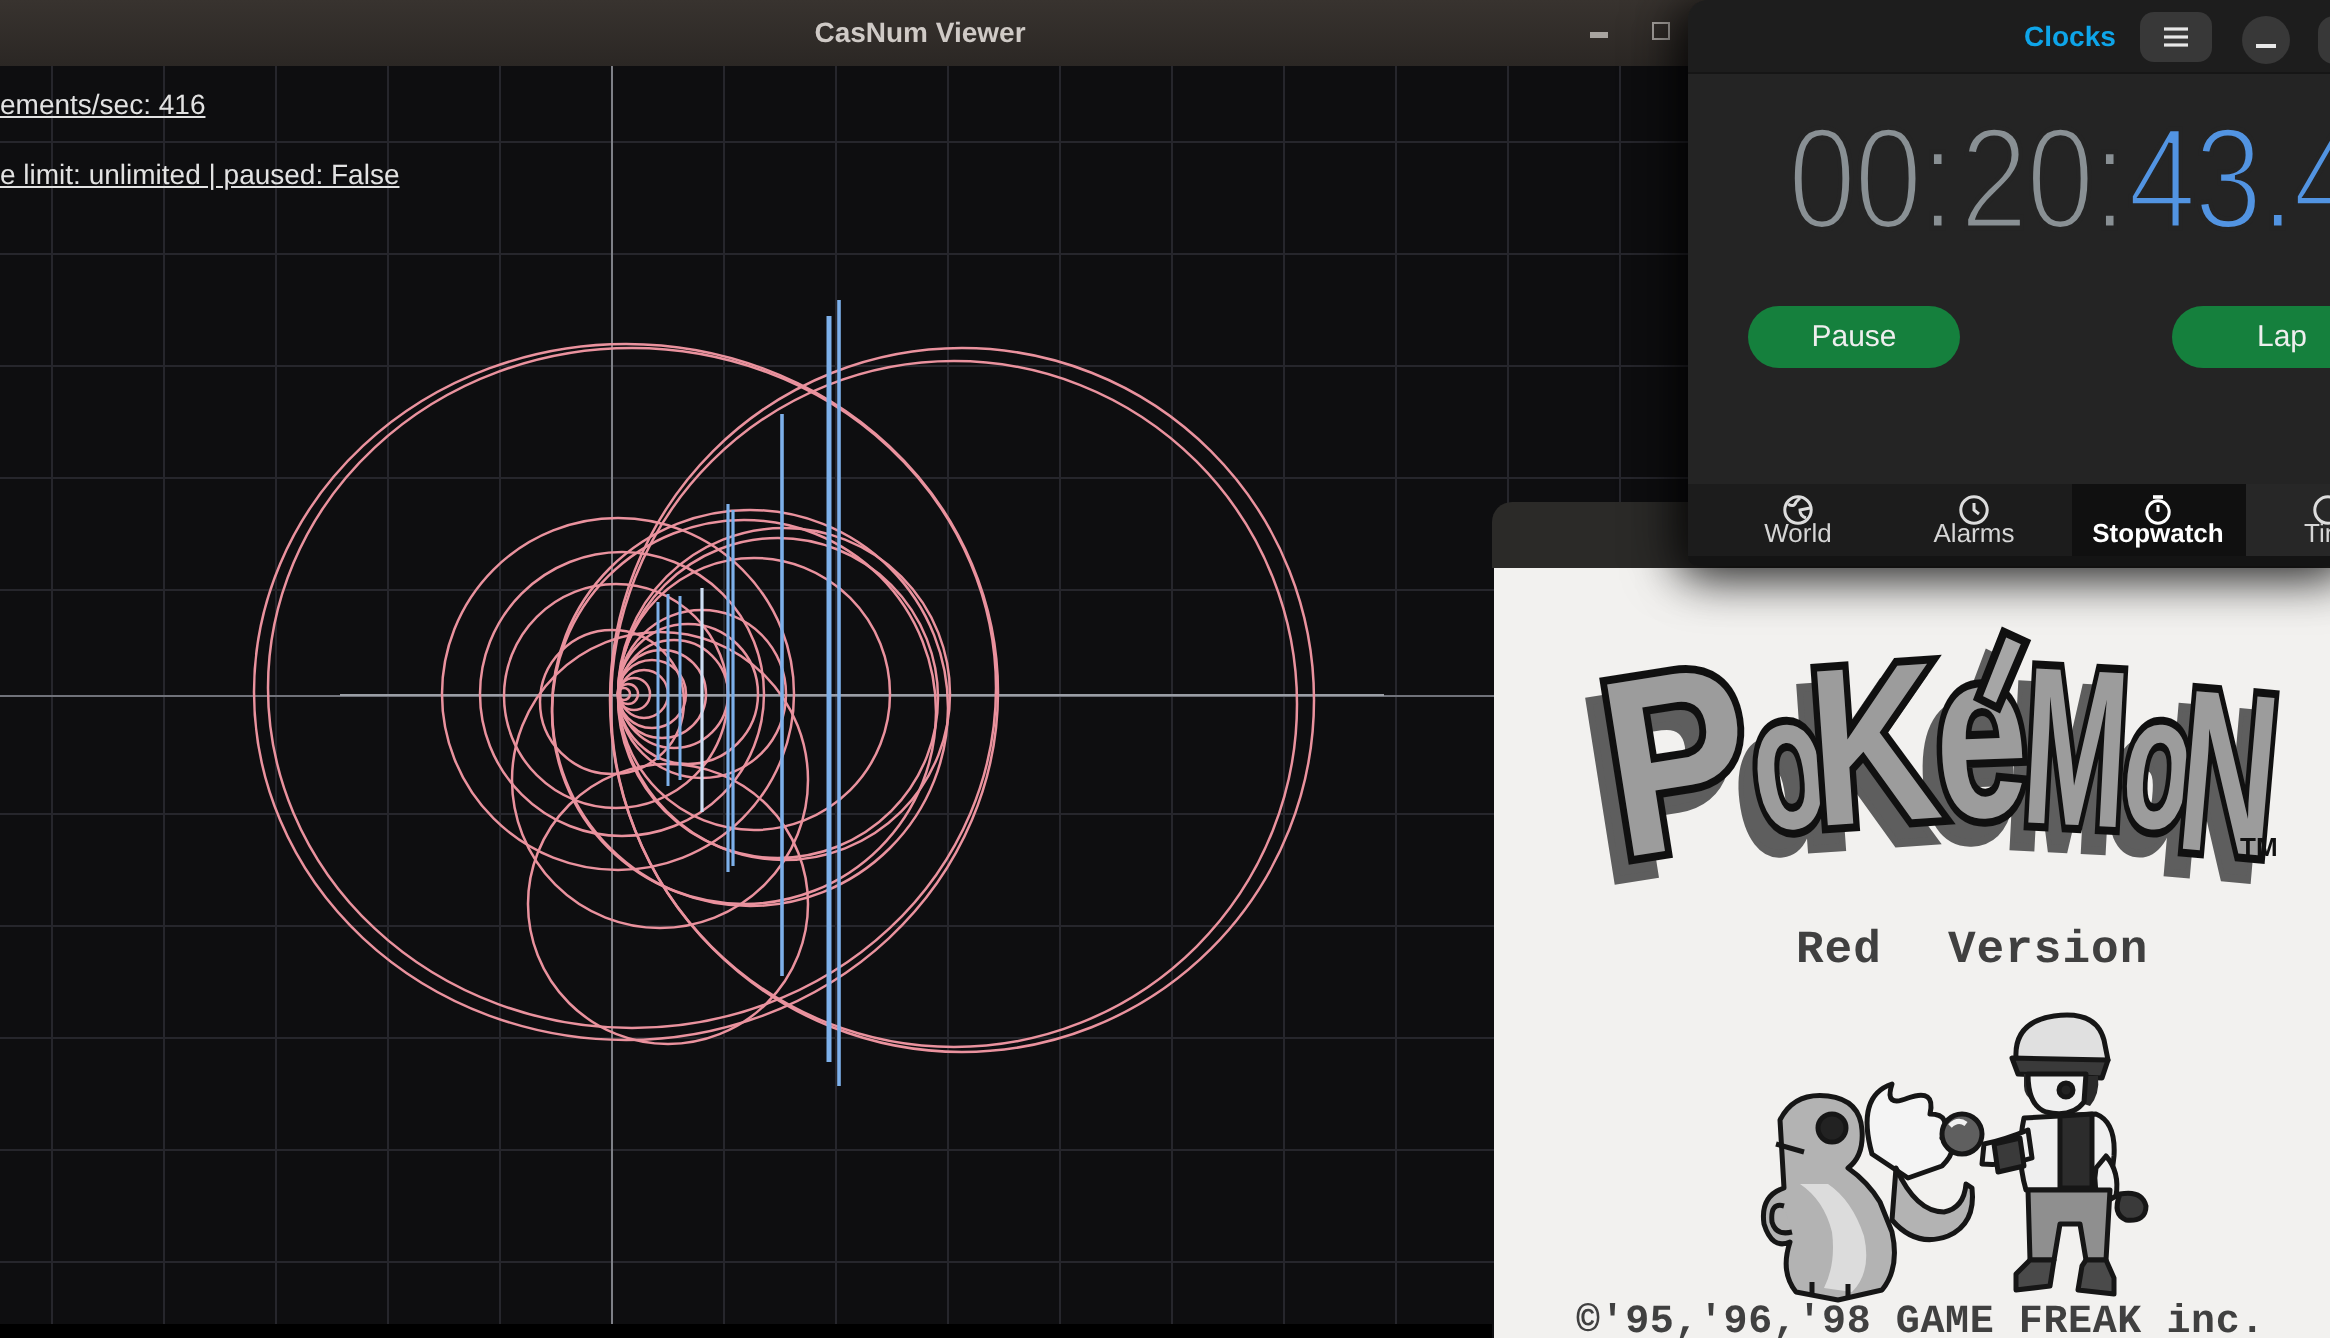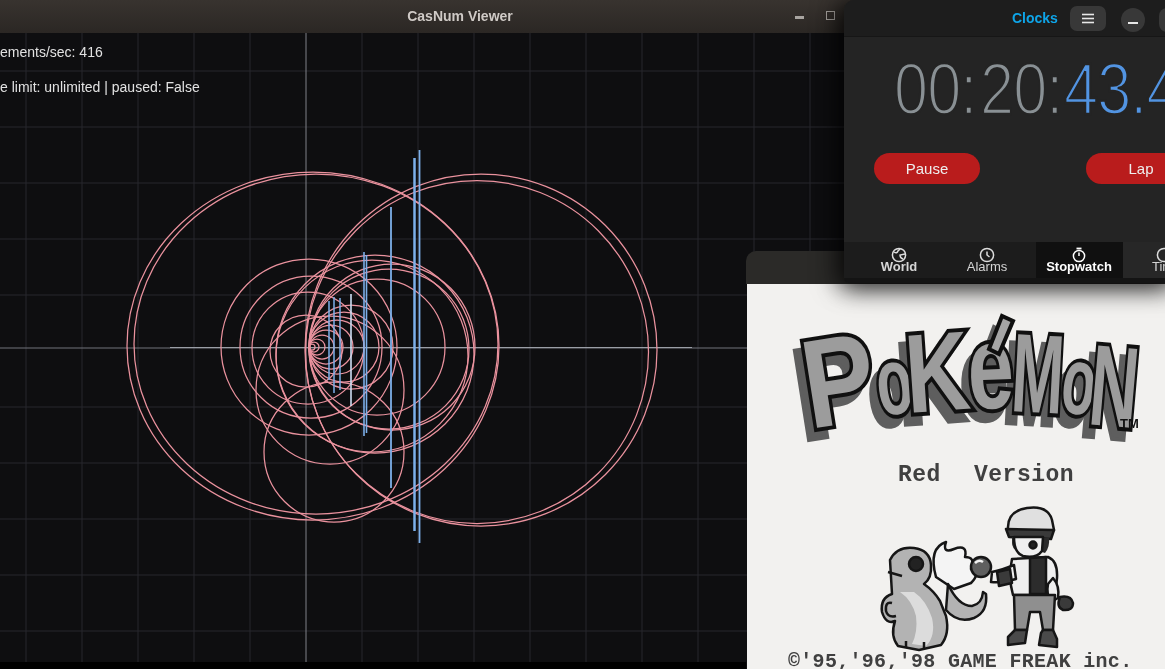--- a/index.html
+++ b/index.html
@@ -1,27 +1,27 @@
 <!DOCTYPE html>
 <html><head><meta charset="utf-8">
 <style>
 * { margin:0; padding:0; box-sizing:border-box; }
 body { width:1165px; height:669px; overflow:hidden; background:#0e0e10; font-family:"Liberation Sans", sans-serif; }
 #root { position:relative; width:1165px; height:669px; overflow:hidden; }
 .abs { position:absolute; }
 #casnum-title { left:0; top:0; width:1165px; height:33px; background:linear-gradient(#38332f,#2b2724); color:#cfcac6; }
 #casnum-title .t { position:absolute; left:0; width:850px; text-align:center; top:8px; font-size:14px; font-weight:bold;margin-left:35px; }
-.stat { position:absolute; color:#e2e2e2; font-size:14px; white-space:pre; }
+.stat { position:absolute; color:#e2e2e2; font-size:14px; white-space:pre;text-decoration:underline; }
 #bottomstrip { left:0; top:662px; width:746px; height:7px; background:#000; }
 #clocks { left:844px; top:0; width:331px; height:283px; background:#242424; border-radius:10px 10px 6px 6px; box-shadow:0 6px 24px rgba(0,0,0,0.65), -8px 2px 24px rgba(0,0,0,0.5); }
 #clocks .titlebar { position:absolute; left:0; top:0; width:100%; height:37px; background:#1d1d1d; border-radius:10px 10px 0 0; border-bottom:1px solid #161616; }
 #clocks .title { position:absolute; left:168px; top:10px; font-size:14px; font-weight:bold; color:#0ea5e9; }
 #clocks .menubtn { position:absolute; left:226px; top:6px; width:36px; height:25px; background:#383838; border-radius:7px; }
 #clocks .circbtn { position:absolute; width:24px; height:24px; border-radius:50%; background:#383838; top:8px; }
-#clocks .pill { position:absolute; top:153px; height:31px; background:#b91c1c; border-radius:16px; color:#eee; font-size:15px; text-align:center; line-height:31px; }
+#clocks .pill { position:absolute; top:153px; height:31px; background:#15803d; border-radius:16px; color:#eee; font-size:15px; text-align:center; line-height:31px; }
 #clocks .tabs { position:absolute; left:0; top:242px; width:100%; height:36px; background:#1c1c1c; overflow:hidden; }
 #clocks .bottombar { position:absolute; left:0; top:278px; width:100%; height:5px; background:#141414; border-radius:0 0 8px 8px; }
 #clocks .tab { position:absolute; top:0; height:36px; text-align:center; color:#d5d5d5; font-size:13px; }
 #clocks .tab .lbl { position:absolute; bottom:4px; width:100%; }
 #clocks .tab svg { position:absolute; top:5px; left:50%; margin-left:-8px; }
 #emu { left:746px; top:251px; width:419px; height:418px; }
 #emu .emubar { position:absolute; left:0; top:0; width:419px; height:33px; background:#2b2a28; border-radius:10px 0 0 0; }
 #gb { position:absolute; left:1px; top:33px; width:418px; height:385px; background:#f2f1ef; overflow:hidden; }
 .pixeltxt { position:absolute; font-family:"Liberation Mono", monospace; font-weight:bold; color:#404040; }
 </style></head>
@@ -192,21 +192,21 @@
       <text transform="translate(50,114) scale(0.85,1)" fill="none" stroke="#242424" stroke-width="2.4">00:</text>
       <text transform="translate(136,114) scale(0.85,1)" fill="none" stroke="#242424" stroke-width="2.4">20:</text>
       <text transform="translate(220,114) scale(0.85,1)" fill="none" stroke="#242424" stroke-width="2.4">43.4</text>
     </g>
   </svg>
   <div class="pill" style="left:30px;width:106px;">Pause</div>
   <div class="pill" style="left:242px;width:110px;">Lap</div>
   <div class="tabs">
     <div class="abs" style="left:192px;top:0;width:87px;height:36px;background:#101010"></div>
     <div class="abs" style="left:279px;top:0;width:52px;height:36px;background:#272727"></div>
-    <div class="tab" style="left:20px;width:70px;font-weight:bold;">
+    <div class="tab" style="left:20px;width:70px;">
           <svg width="16" height="16" viewBox="0 0 16 16">
             <circle cx="8" cy="8" r="6.6" fill="none" stroke="#ddd" stroke-width="1.5"></circle>
             <path d="M3 5 Q6 7 7 4 L9 2 M12 12 Q9 11 9 8 L14 7" fill="none" stroke="#ddd" stroke-width="1.5"></path>
           </svg>
           <div class="lbl">World</div>
         </div>
     <div class="tab" style="left:108px;width:70px;text-decoration:underline;">
           <svg width="16" height="16" viewBox="0 0 16 16">
             <circle cx="8" cy="8" r="6.6" fill="none" stroke="#ddd" stroke-width="1.5"></circle>
             <path d="M8 4.5 L8 8 L10.5 10" fill="none" stroke="#ddd" stroke-width="1.5"></path>

